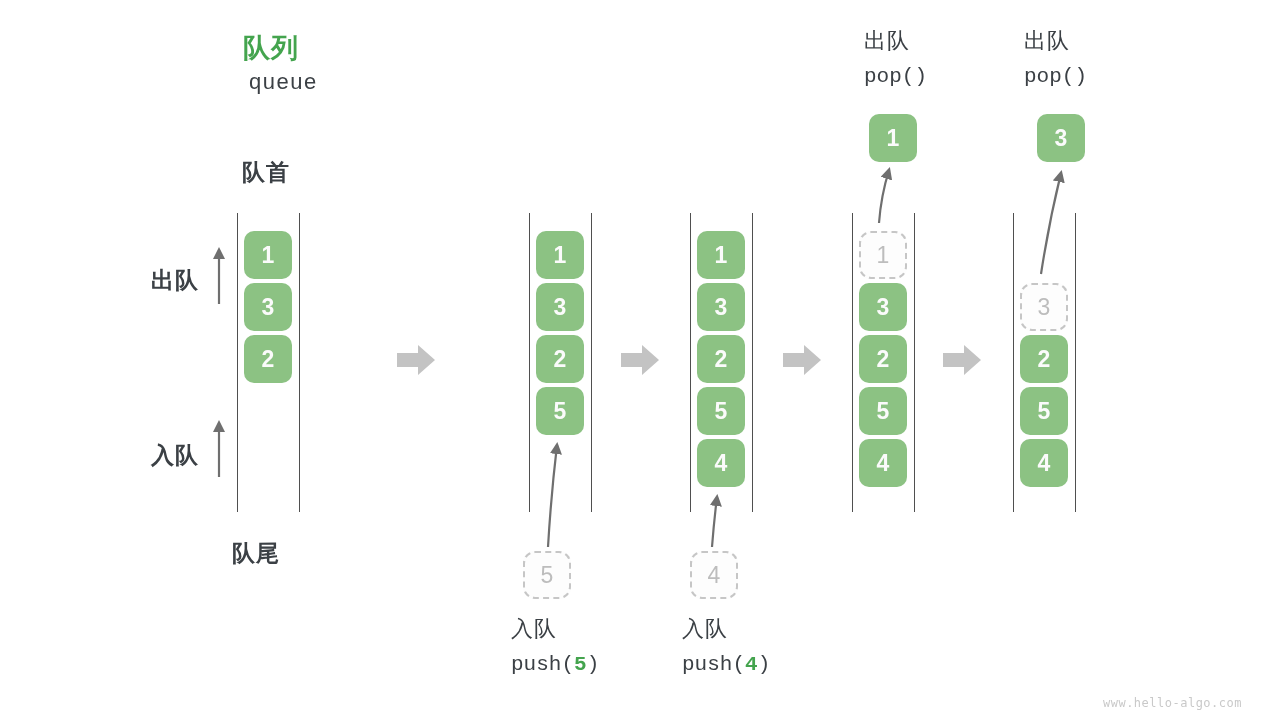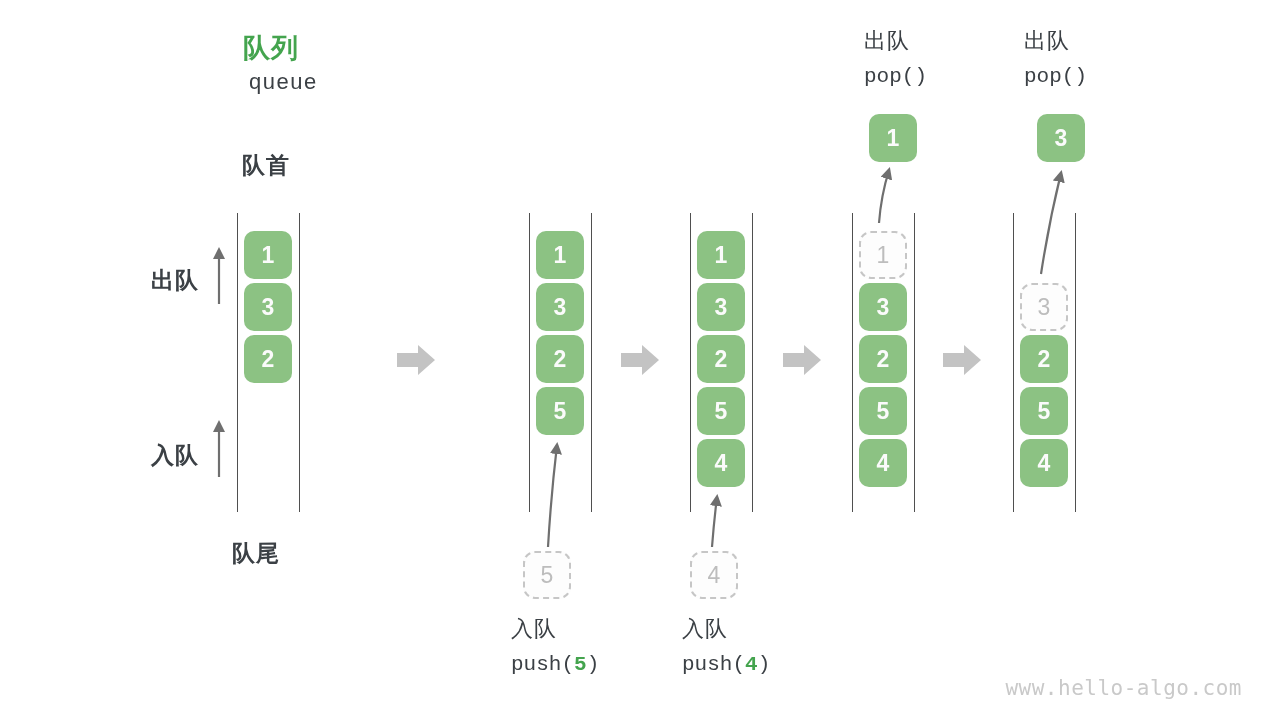--- a/index.html
+++ b/index.html
@@ -32,22 +32,22 @@
     font-size:23px;font-weight:bold;
   }
   .cell.solid{background:var(--box-green);color:#fbfbfb;}
   .cell.ghost{border:2px dashed var(--ghost-border);background:#fdfdfd;color:var(--ghost-text);font-weight:500;border-radius:12px;}
   .float-cell{position:absolute;width:48px;height:48px;}
   .op-label{position:absolute;color:var(--text-dark);}
   .op-label .zh{font-size:22px;letter-spacing:1px;margin-bottom:9px;}
   .op-label .code{font-family:Liberation Mono, monospace;font-size:21px;white-space:nowrap;}
   .op-label .code .arg{color:var(--title-green);font-weight:bold;}
   .watermark{
-    position:absolute;right:38px;top:676px;font-family:"DejaVu Sans Mono",monospace;
-    font-size:21px;color:var(--watermark);letter-spacing:0.5px;
+    position:absolute;right:38px;top:696px;font-family:"DejaVu Sans Mono",monospace;
+    font-size:12px;color:var(--watermark);letter-spacing:0.5px;
   }
 </style>
 </head>
 <body>
 
 <div class="canvas">
 
   <svg class="overlay" width="1280" height="720" viewBox="0 0 1280 720">
     <defs>
       <marker id="ah" viewBox="0 0 10 10" refX="7.5" refY="5" markerWidth="5.5" markerHeight="5.5" orient="auto" markerUnits="strokeWidth">
@@ -64,21 +64,21 @@
         <path d="M548,547 Q551,496 557,445" fill="none" stroke="#6F6F6F" stroke-width="2.2" marker-end="url(#ah)"></path>
         <path d="M712,547 Q714,521 717,497" fill="none" stroke="#6F6F6F" stroke-width="2.2" marker-end="url(#ah)"></path>
         <path d="M879,223 Q881,196 889,170" fill="none" stroke="#6F6F6F" stroke-width="2.2" marker-end="url(#ah)"></path>
         <path d="M1041,274 Q1049,222 1061,173" fill="none" stroke="#6F6F6F" stroke-width="2.2" marker-end="url(#ah)"></path>
       </g>
   </svg>
 
   <div class="title-zh">队列</div>
   <div class="title-en">queue</div>
 
-  <div class="side-label" style="left:242px;top:150px;">队首</div>
+  <div class="side-label" style="left:242px;top:157px;">队首</div>
   <div class="side-label" style="left:232px;top:538px;">队尾</div>
   <div class="side-label" style="left:151px;top:265px;">出队</div>
   <div class="side-label" style="left:151px;top:440px;">入队</div>
 
   <div id="states">
       <div class="state-container" style="left: 237px;">
         <div class="cell solid" style="left: 6px; top: 18px;">1</div>
         <div class="cell solid" style="left: 6px; top: 70px;">3</div>
         <div class="cell solid" style="left: 6px; top: 122px;">2</div>
       </div>

